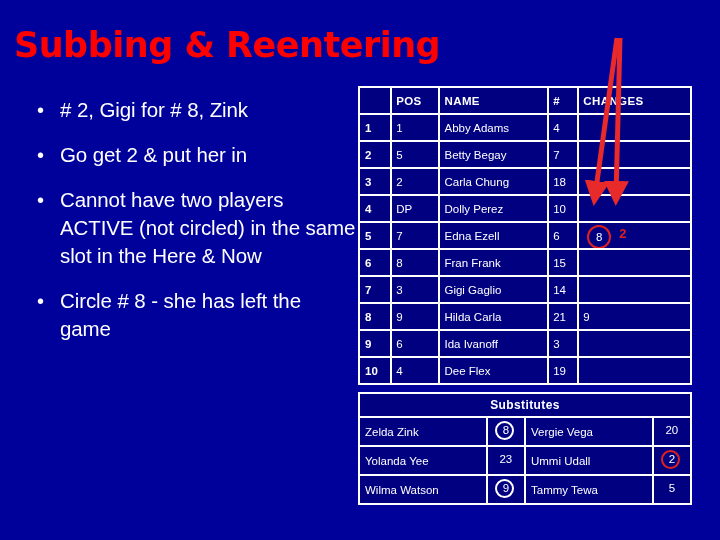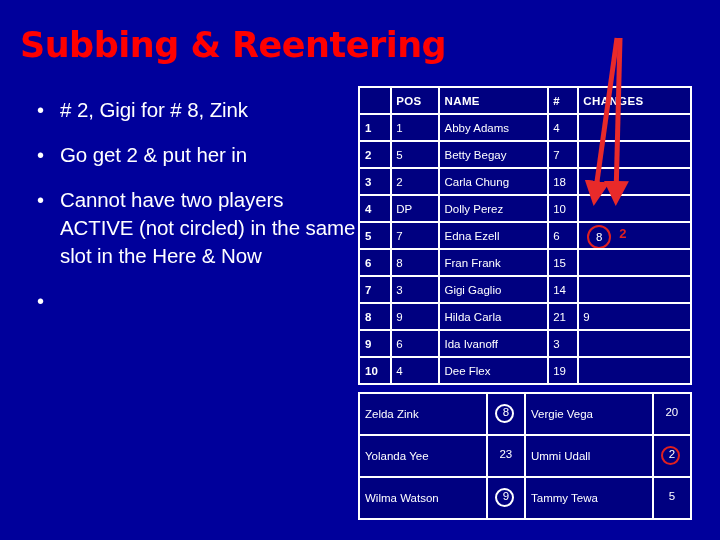--- a/index.html
+++ b/index.html
@@ -19,21 +19,21 @@
     position: absolute;
     left: 0; top: 0;
     width: 720px;
     height: 540px;
     overflow: hidden;
   }
 
   
   #title {
     position: absolute;
-    left: 20px;
+    left: 14px;
     top: 24px;
     width: 470px;
     color: #FF0000;
     font-family: "DejaVu Sans", sans-serif;
     font-size: 35px;
     font-weight: bold;
     letter-spacing: -0.5px;
     line-height: 42px;
     white-space: nowrap;
   }
@@ -144,21 +144,21 @@
     border-collapse: separate;
     border-spacing: 2px;
     background: #FFFFFF;
     table-layout: fixed;
   }
   #subs td {
     background: #000080;
     color: #FFFFFF;
     font-size: 11.5px;
     padding: 0 5px;
-    height: 40px;
+    height: 27px;
     vertical-align: middle;
     white-space: nowrap;
     overflow: hidden;
   }
   #subs td.subs-head {
     text-align: center;
     font-weight: bold;
     font-size: 12px;
     letter-spacing: 0.4px;
     height: 22px;
@@ -214,20 +214,21 @@
     <div class="bullet">
       <span class="dot">•</span>
       <span class="btext">Go get 2 &amp; put her in</span>
     </div>
     <div class="bullet">
       <span class="dot">•</span>
       <span class="btext">Cannot have two players ACTIVE (not circled) in the same slot in the Here &amp; Now</span>
     </div>
     <div class="bullet">
       <span class="dot">•</span>
+      <span class="btext">Circle # 8 - she has left the game</span>
     </div>
   </div>
 
   <table id="roster">
     <colgroup>
       <col class="col-slot">
         <col class="col-pos">
         <col class="col-name">
         <col class="col-num">
         <col class="col-chg">
@@ -321,20 +322,23 @@
   </table>
 
   <table id="subs">
     <colgroup>
       <col class="sub-name">
         <col class="sub-num">
         <col class="sub-name">
         <col class="sub-num">
     </colgroup>
     <tbody>
+      <tr>
+        <td class="subs-head" colspan="4">Substitutes</td>
+      </tr>
       <tr>
         <td>Zelda Zink</td>
         <td>
           <span class="numcell">
             <span class="ring white"></span>
             <span class="val">8</span>
           </span>
         </td>
         <td>Vergie Vega</td>
         <td>

